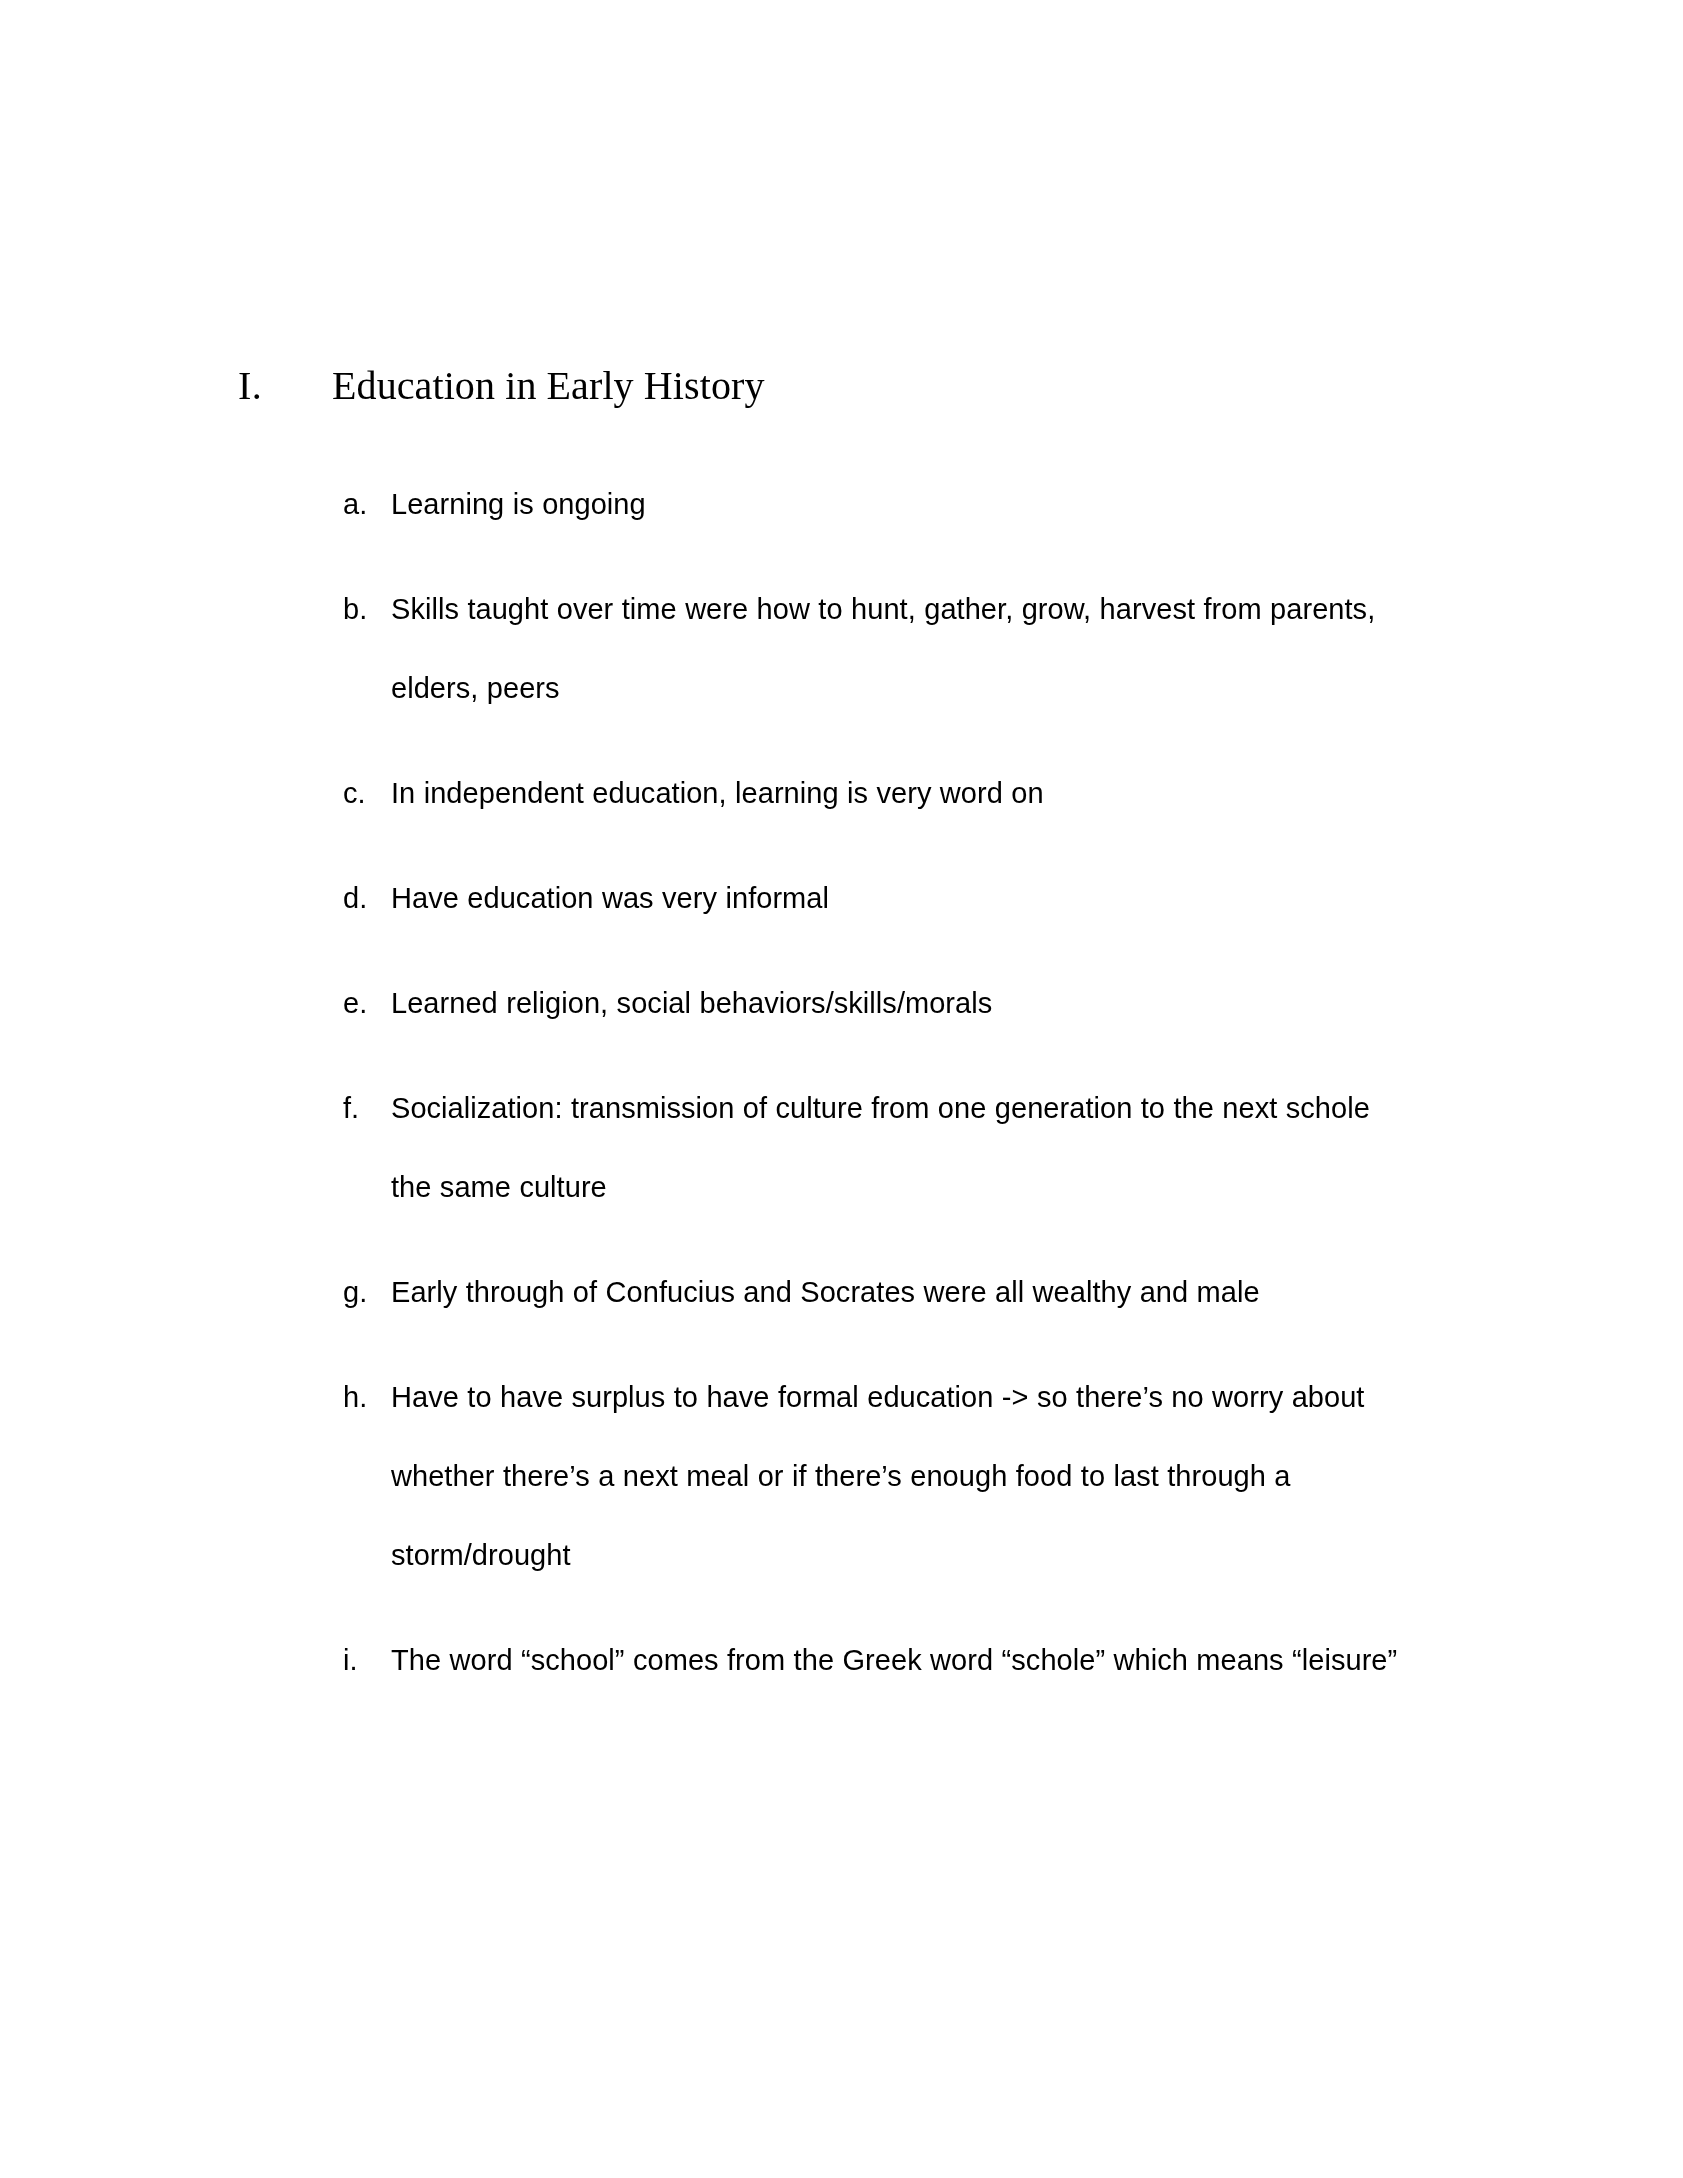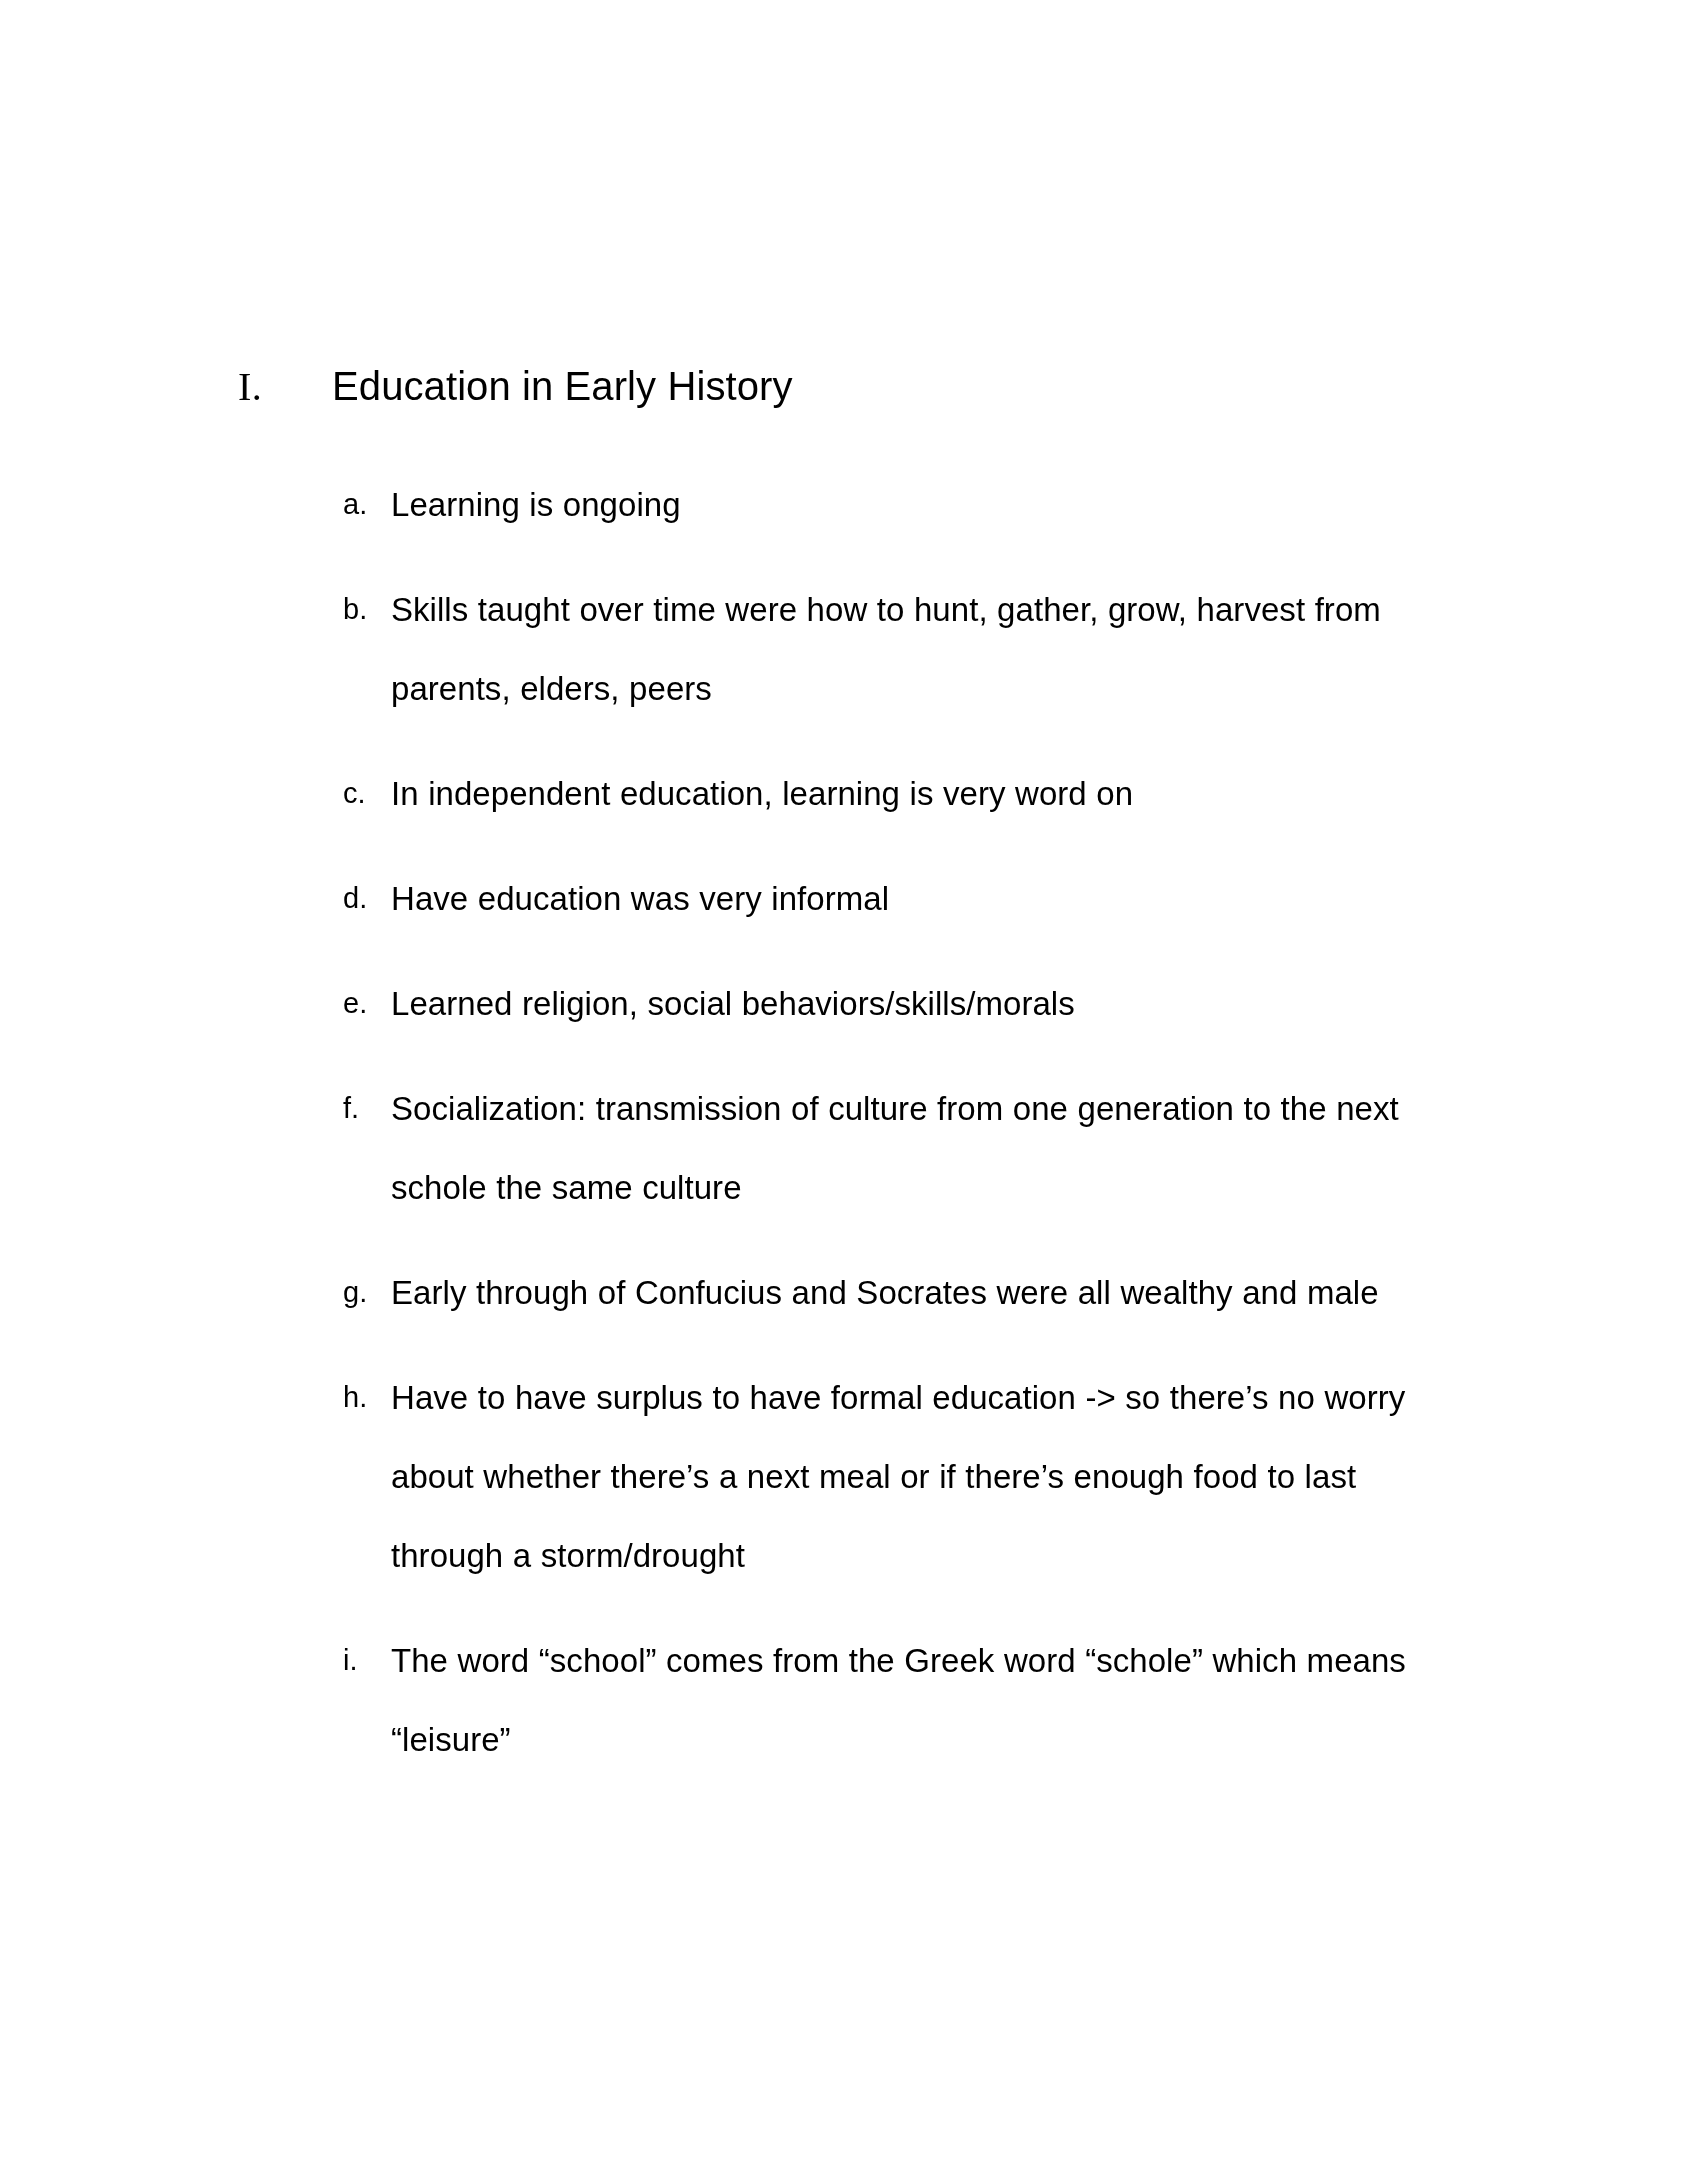--- a/index.html
+++ b/index.html
@@ -35,21 +35,21 @@
   }
   .heading-marker {
     font-family: "Liberation Serif", serif;
     font-size: 40px;
     line-height: 1;
     letter-spacing: 0.5px;
     width: 94px;
     flex: 0 0 94px;
   }
   .heading-text {
-    font-family: Liberation Sans, sans-serif;
+    font-family: Liberation Serif, serif;
     font-size: 40px;
     line-height: 1;
     font-weight: 400;
     letter-spacing: 0.1px;
     white-space: nowrap;
   }
 
   
   .sub-list {
     position: absolute;
@@ -71,21 +71,21 @@
     flex: 0 0 48px;
     width: 48px;
     font-size: 29px;
     line-height: 79px;
     text-align: left;
     white-space: nowrap;
   }
 
   .sub-text {
     flex: 1 1 auto;
-    font-size: 33px;
+    font-size: 29px;
     line-height: 79px;
     letter-spacing: 0.05px;
     word-spacing: 0.3px;
     text-align: left;
   }
 </style>
 </head>
 <body>
 
 <div class="page">

